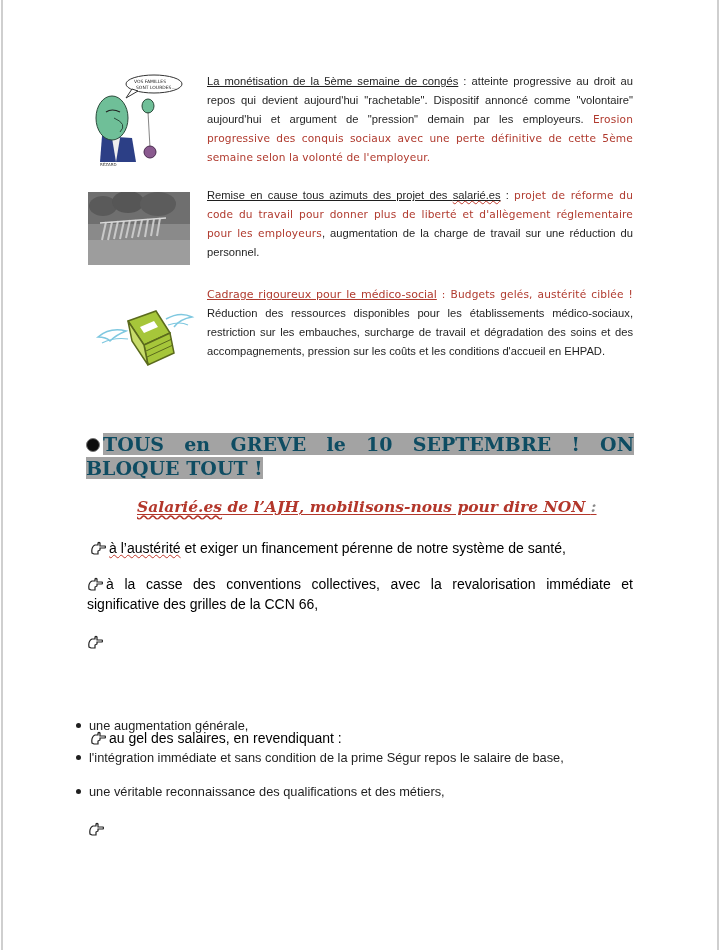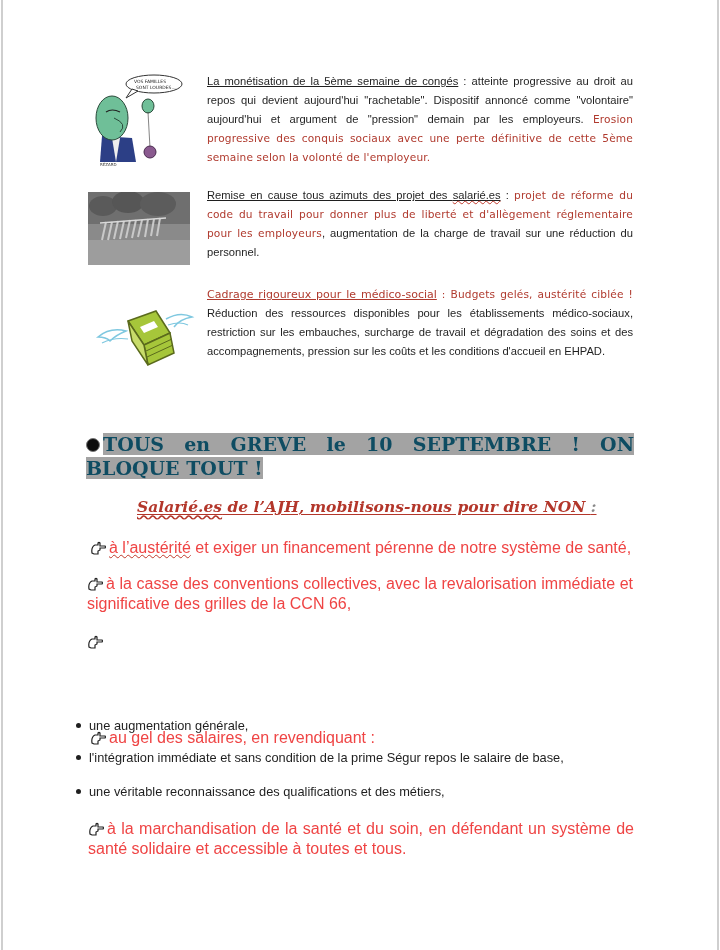--- a/index.html
+++ b/index.html
@@ -35,21 +35,21 @@
   .subhead {
     position: absolute; left: 89px; top: 497px;
     font-family: "DejaVu Serif", serif; font-weight: bold; font-style: italic;
     font-size: 15.5px; color: #b3362a; text-decoration: underline; text-underline-offset: 2px; margin-left: 48px;
   }
   .subhead .sal { text-decoration: underline wavy #b3362a; }
   .subhead .colon { color: #888; }
 
   .item {
     position: absolute; left: 87px; width: 546px;
-    font-size: 16px; line-height: 20px; text-align: justify; color: #ef4444;
+    font-size: 14px; line-height: 20px; text-align: justify; color: #000000;
   }
   .hand { display: inline-block; width: 16px; height: 14px; vertical-align: -2px; margin-right: 3px; }
   .bullet-row { position: absolute; left: 76px; font-size: 12.8px; line-height: 20px; color: #1f1f1f; }
   .bullet-row .b { display: inline-block; width: 5px; height: 5px; border-radius: 50%; background: #1f1f1f; margin-right: 8px; vertical-align: 2px; }
 </style>
 </head>
 <body>
 
 <div class="page-edge-left"></div>
 <div class="page-edge-right"></div>
@@ -156,14 +156,14 @@
     </svg><span>au gel des salaires, en revendiquant :</span>
 </div>
 
 <div class="bullet-row" style="top:716px;"><span class="b"></span><span>une augmentation générale,</span></div>
 <div class="bullet-row" style="top:748px;"><span class="b"></span><span>l'intégration immédiate et sans condition de la prime Ségur repos le salaire de base,</span></div>
 <div class="bullet-row" style="top:782px;"><span class="b"></span><span>une véritable reconnaissance des qualifications et des métiers,</span></div>
 
 <div class="item" style="top:819px; left:88px;">
   <svg class="hand" viewBox="0 0 16 14">
       <path d="M2 12 Q1 6 5 4 L8 4 L8 2 Q9 1 10 2 L10 5 L15 5 Q16 6 15 7 L10 7 L10 9 L8 10 L8 13 L4 13 Z" fill="none" stroke="#222" stroke-width="1.2"></path>
-    </svg><span>à la marchandisation de la santé et du soin, en défendant un système de santé solidaire et accessible à toutes et tous.</span>
+    </svg>
 </div>
 
 </body></html>

